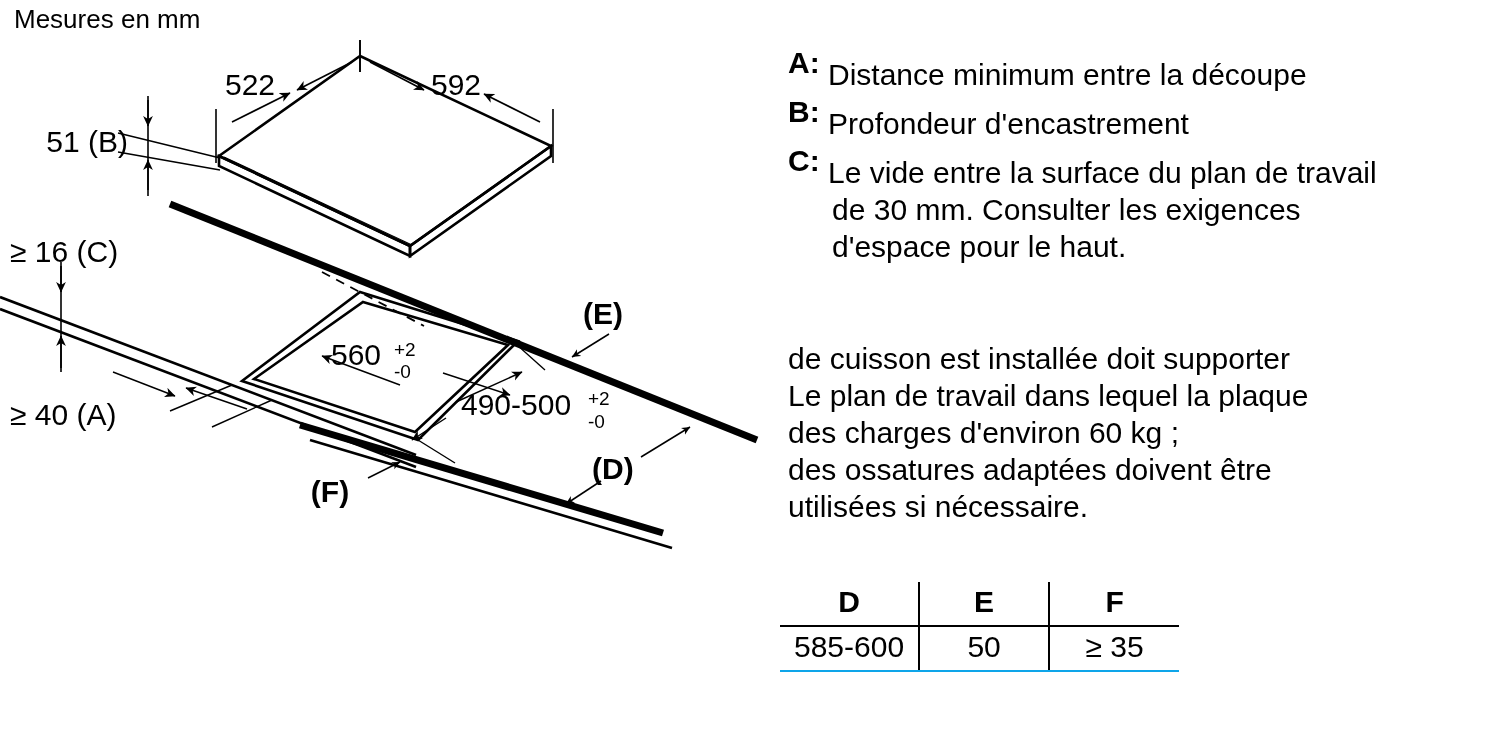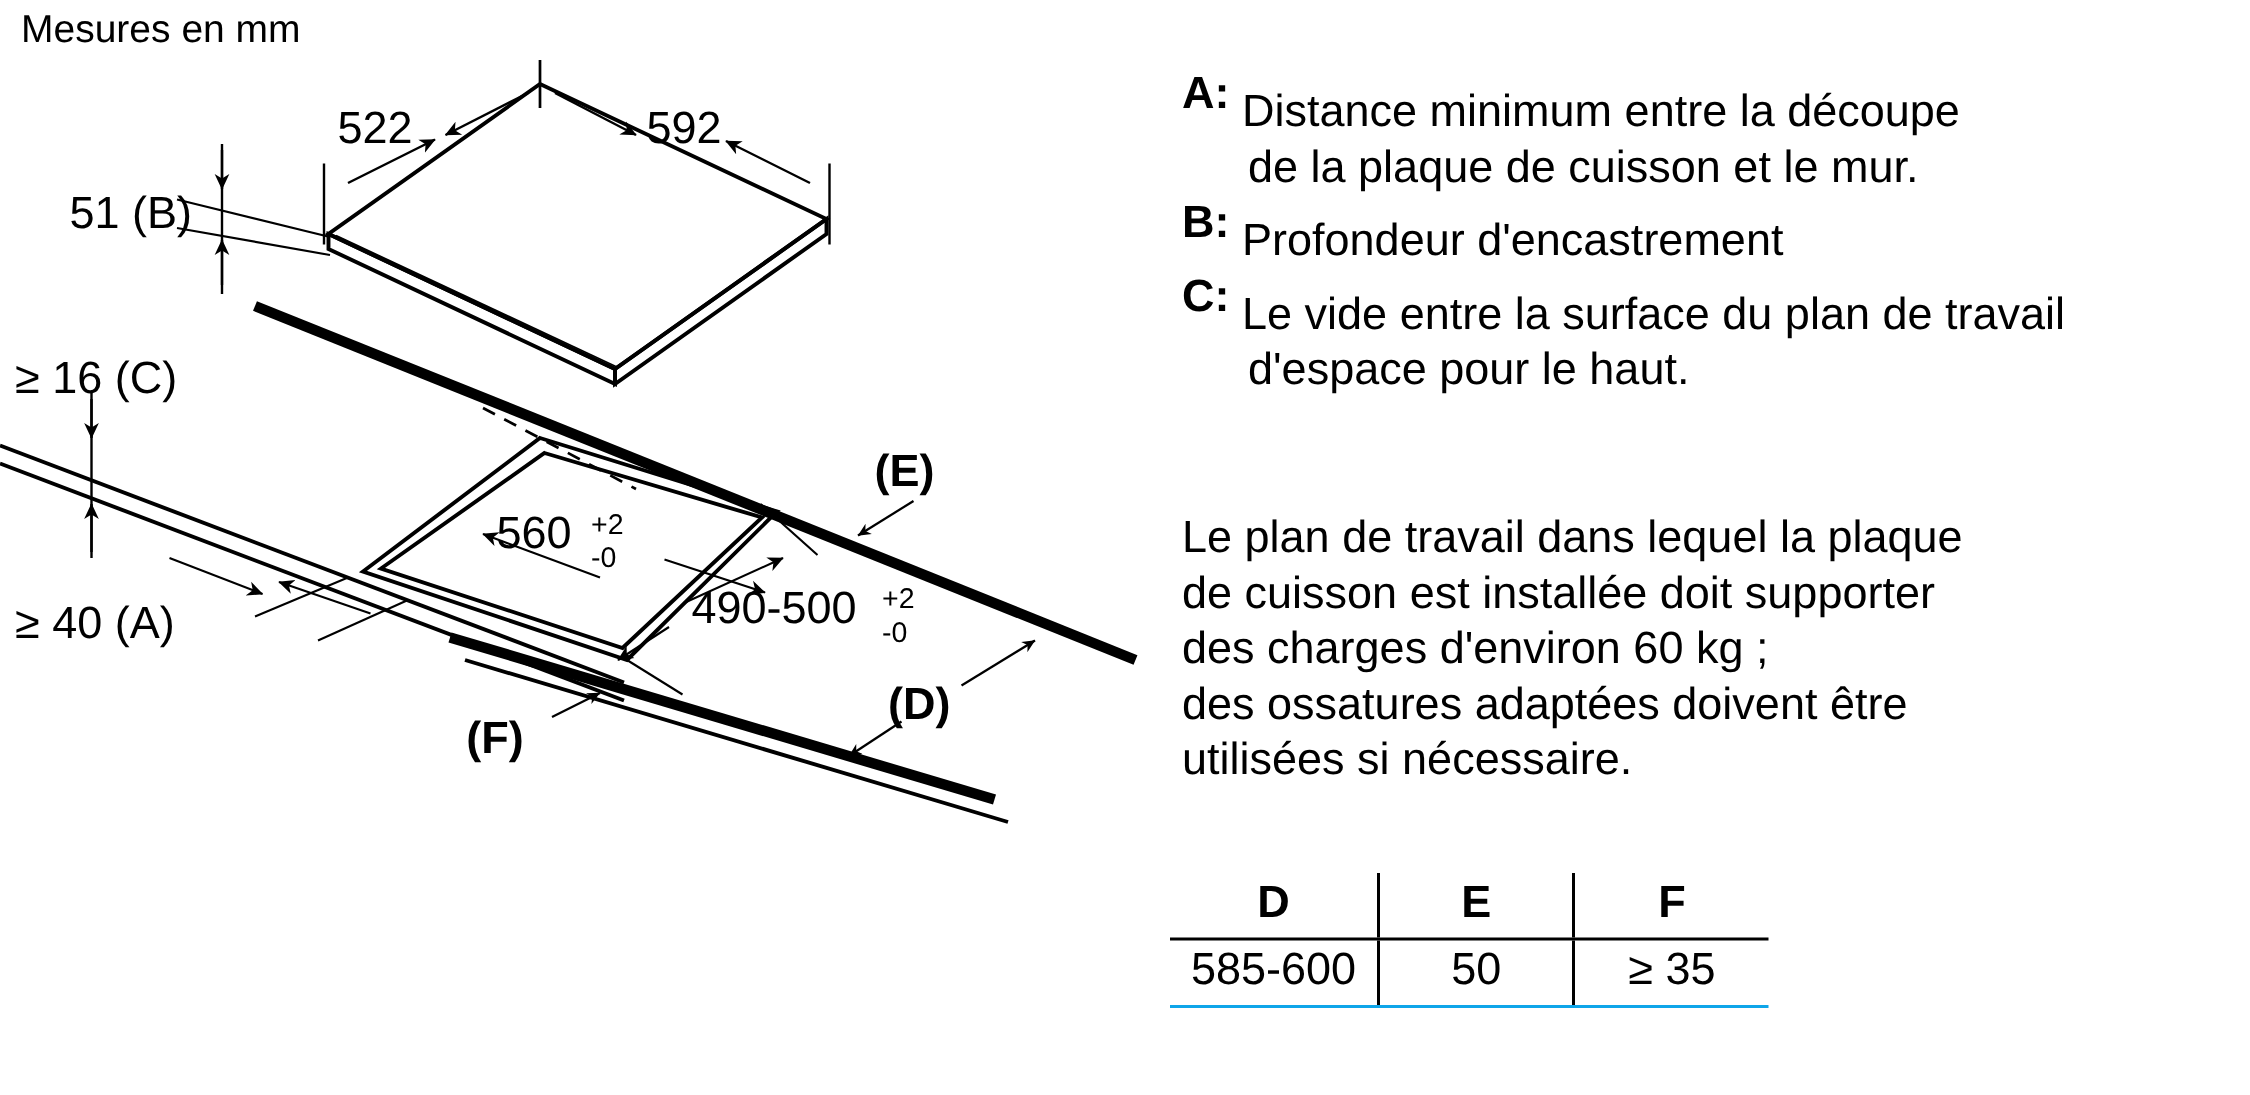--- a/index.html
+++ b/index.html
@@ -227,37 +227,37 @@
     </g>
     <text class="svg-txt svg-txt-bold" x="330" y="502" text-anchor="middle">(F)</text>
   </svg>
 
   <div id="right-col">
 
     <div class="legend-row">
       <span class="legend-key"><span>A</span><span>:</span>&nbsp;</span>
       <span class="legend-body">Distance minimum entre la découpe</span>
     </div>
-    <div class="legend-cont">de la plaque de cuisson et le mur.</div>
 
     <div class="legend-row">
       <span class="legend-key"><span>B</span><span>:</span>&nbsp;</span>
       <span class="legend-body">Profondeur d'encastrement</span>
     </div>
 
     <div class="legend-row">
       <span class="legend-key"><span>C</span><span>:</span>&nbsp;</span>
       <span class="legend-body">Le vide entre la surface du plan de travail</span>
     </div>
+    <div class="legend-cont">de 30 mm. Consulter les exigences</div>
     <div class="legend-cont">d'espace pour le haut.</div>
   </div>
 
   <div id="note-block">
+    <div>de cuisson est installée doit supporter</div>
     <div>Le plan de travail dans lequel la plaque</div>
-    <div>de cuisson est installée doit supporter</div>
     <div>des charges d'environ 60 kg ;</div>
     <div>des ossatures adaptées doivent être</div>
     <div>utilisées si nécessaire.</div>
   </div>
 
   <table id="spec-table">
     <thead>
       <tr>
         <th>D</th>
         <th class="col-sep">E</th>

